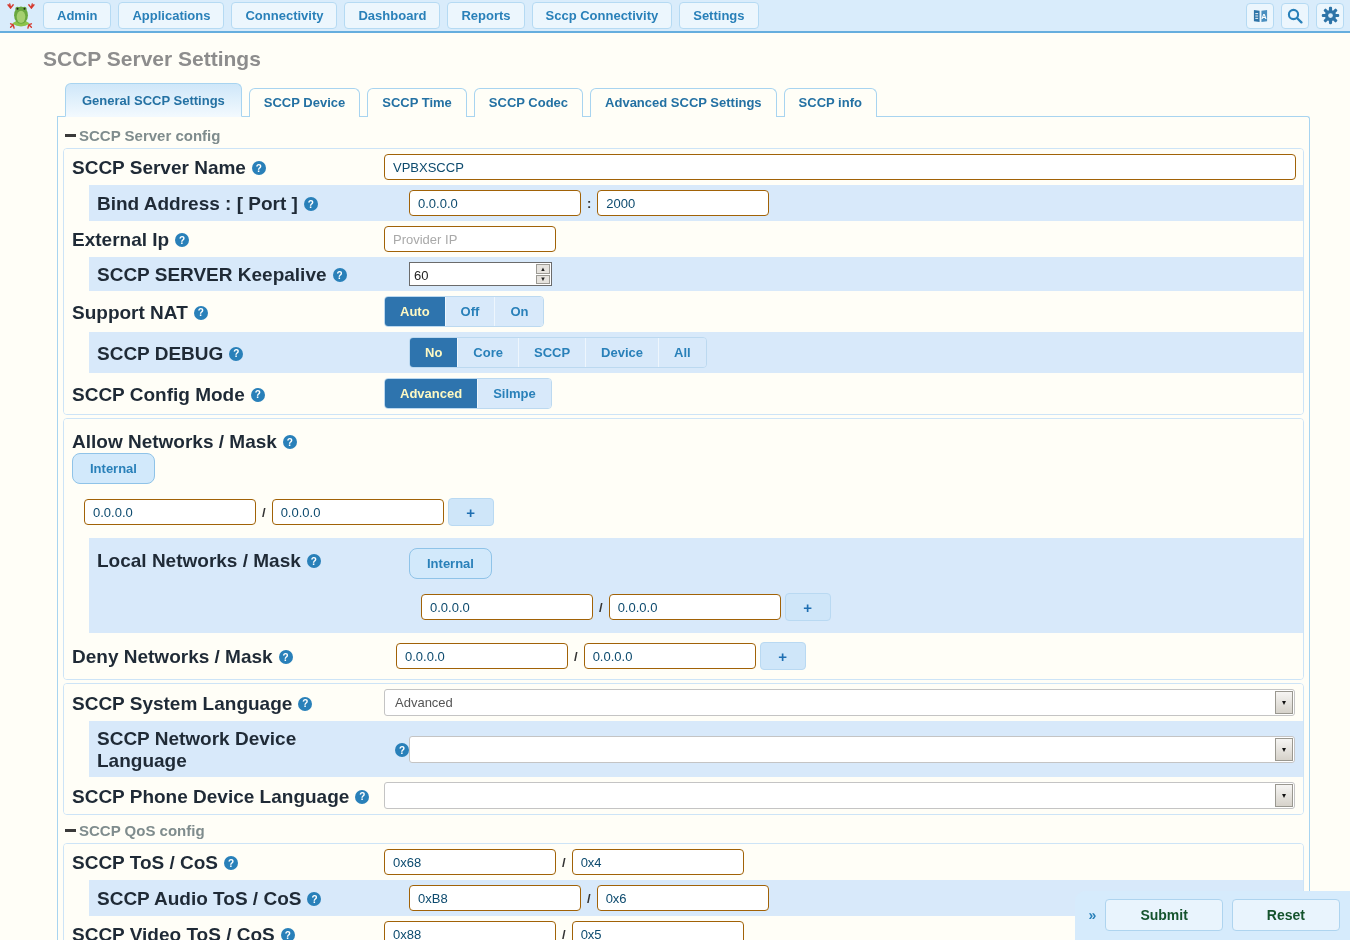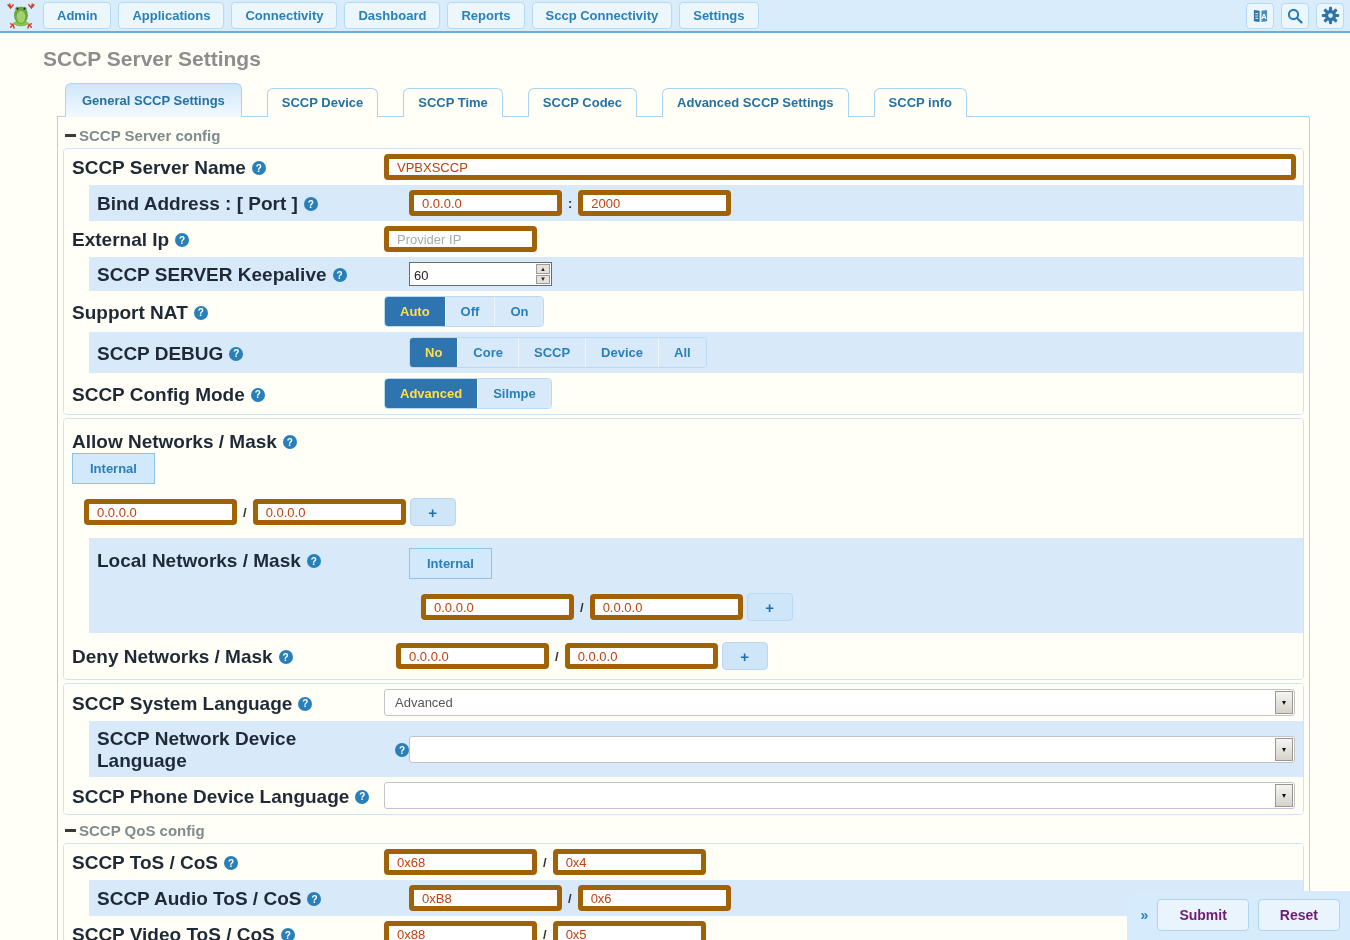--- a/index.html
+++ b/index.html
@@ -12,21 +12,21 @@
   .logo { width:30px; height:28px; display:flex; align-items:center; justify-content:center; cursor:pointer; }
   .nav-btn { background:#ecf6fd; border:1px solid #b5daf3; border-radius:4px;
     color:#2980b9; font-weight:bold; font-size:13px; padding:5px 13px; cursor:pointer;
     font-family:"Liberation Sans", sans-serif; }
   .nav-spacer { flex:1; }
   .icon-btn { background:#ecf6fd; border:1px solid #b5daf3; border-radius:4px;
     width:28px; height:26px; display:flex; align-items:center; justify-content:center; cursor:pointer; }
 
   
   .page-title { margin:14px 0 12px 43px; font-size:21px; font-weight:bold; color:#8d8d8d; }
-  .tabs { display:flex; align-items:flex-end; gap:25px; margin-left:65px; position:relative; z-index:2; }
+  .tabs { display:flex; align-items:flex-end; gap:7px; margin-left:65px; position:relative; z-index:2; }
   .tab { border:1px solid #a8d4f0; border-bottom:none; border-radius:6px 6px 0 0;
     background:#fffef7; color:#2471a3; font-weight:bold; font-size:13px;
     padding:6px 14px 7px; cursor:pointer; margin-bottom:-1px;
     font-family:"Liberation Sans", sans-serif; }
   .tab.active { background:linear-gradient(#cfe7f9,#f2f9fe); padding:9px 16px 8px;
     border-bottom:1px solid #f2f9fe; }
 
   
   .panel { margin-left:57px; width:1253px; border:1px solid #a8d4f0; border-bottom:none;
     border-radius:0 3px 0 0; padding:6px 5px 60px 5px; background:#fffef7; position:relative; z-index:1; }
@@ -37,67 +37,67 @@
   .row { display:flex; align-items:center; padding:5px 8px; background:#fffef7; }
   .row.alt { background:#d8e9fa;margin-left:25px; }
   .row.top { align-items:flex-start; }
   .lbl-cell { width:312px; flex:none; display:flex; align-items:center; gap:6px; padding-top:2px; }
   .lbl { font-size:19px; font-weight:bold; color:#1f2a36; }
   .help { width:14px; height:14px; border-radius:50%; background:#2980b9; color:#fff;
     font-size:10px; font-weight:bold; display:inline-flex; align-items:center;
     justify-content:center; cursor:pointer; flex:none; }
   .ctl-cell { display:flex; align-items:center; }
 
-  .txt { height:26px; border:5px solid #a16207; border-radius:4px; background:#fff;
-    padding:0 8px; font-size:13px; color:#c2410c; font-family:"Liberation Sans", sans-serif; }
+  .txt { height:26px; border:1px solid #a16207; border-radius:4px; background:#fff;
+    padding:0 8px; font-size:13px; color:#0c4a6e; font-family:"Liberation Sans", sans-serif; }
   .txt::placeholder { color:#a9a9a9; }
   .w-big { width:912px; }
-  .w-ip { width:153px; }
+  .w-ip { width:172px; }
   .sep { font-weight:bold; color:#333; margin:0 6px; font-size:13px; }
 
   
   .numwrap { display:flex; width:143px; height:24px; border:1px solid #6b6b6b; background:#fff; }
   .numwrap .nval { flex:1; font-size:13px; color:#222; padding:3px 4px 0;
     font-family:"Liberation Sans", sans-serif; border:0; outline:none; min-width:0; }
   .spin { width:16px; display:flex; flex-direction:column; padding:1px; gap:1px; }
   .spin-btn { flex:1; background:#e6e3de; border:1px solid #9c9a94; font-size:6px;
     color:#222; display:flex; align-items:center; justify-content:center; cursor:pointer; line-height:1; }
 
   
   .seg { display:inline-flex; border-radius:4px; overflow:hidden; border:1px solid #bcd9f0; }
   .seg .seg-btn { border:0; border-right:1px solid #eef6fd; padding:7px 15px; background:#d8e9fa;
     color:#2980b9; font-weight:bold; font-size:13px; cursor:pointer;
     font-family:"Liberation Sans", sans-serif; }
   .seg .seg-btn:last-child { border-right:0; }
-  .seg .seg-btn.active { background:#2e74ae; color:#fde047; }
+  .seg .seg-btn.active { background:#2e74ae; color:#fef9c3; }
 
   
   .net-ctl { display:flex; flex-direction:column; gap:14px; }
-  .btn-internal { background:#d2e9fb; border:1px solid #8fc3e8; border-radius:0;
+  .btn-internal { background:#d2e9fb; border:1px solid #8fc3e8; border-radius:8px;
     color:#2980b9; font-weight:bold; font-size:13px; padding:7px 17px; cursor:pointer;
     align-self:flex-start; font-family:"Liberation Sans", sans-serif; }
   .net-line { display:flex; align-items:center; margin-left:12px; }
   .btn-plus { background:#cfe6f9; border:1px solid #b9d9f2; border-radius:4px; color:#1f6fb2;
     font-weight:bold; font-size:15px; width:46px; height:28px; margin-left:4px; cursor:pointer;
     font-family:"Liberation Sans", sans-serif; }
 
   
   .sel { display:flex; align-items:center; width:912px; height:27px; border:1px solid #c4c4c4;
     border-radius:3px; background:#fff; cursor:pointer; }
   .sel .val { flex:1; padding:0 10px; font-size:13px; color:#555; }
   .sel .arrow { width:18px; height:23px; margin-right:1px; background:linear-gradient(#f6f5f3,#d6d2ca);
     border:1px solid #9a9890; display:flex; align-items:center; justify-content:center;
     font-size:8px; color:#111; }
 
   
   .action-bar { position:fixed; right:0; bottom:0; background:#d6ebfc; border-radius:10px 0 0 0;
     display:flex; align-items:center; gap:9px; padding:8px 10px 9px 14px; z-index:5; }
   .chev { color:#2980b9; font-weight:bold; font-size:14px; cursor:pointer; }
-  .act-btn { background:#e9f4fd; border:1px solid #aed4ef; border-radius:4px; color:#701a75;
-    font-weight:bold; font-size:14px; padding:7px 21px; cursor:pointer;
+  .act-btn { background:#e9f4fd; border:1px solid #aed4ef; border-radius:4px; color:#14532d;
+    font-weight:bold; font-size:14px; padding:7px 34px; cursor:pointer;
     font-family:"Liberation Sans", sans-serif; }
 </style>
 </head>
 <body>
 
 <div class="navbar">
   <div class="logo">
     <svg width="28" height="26" viewBox="0 0 32 30">
       <g stroke="#d43a2f" stroke-width="1.6" stroke-linecap="round">
         <path d="M4 6 L1 2 M4 6 L3 1 M4 6 L7 2"></path>

